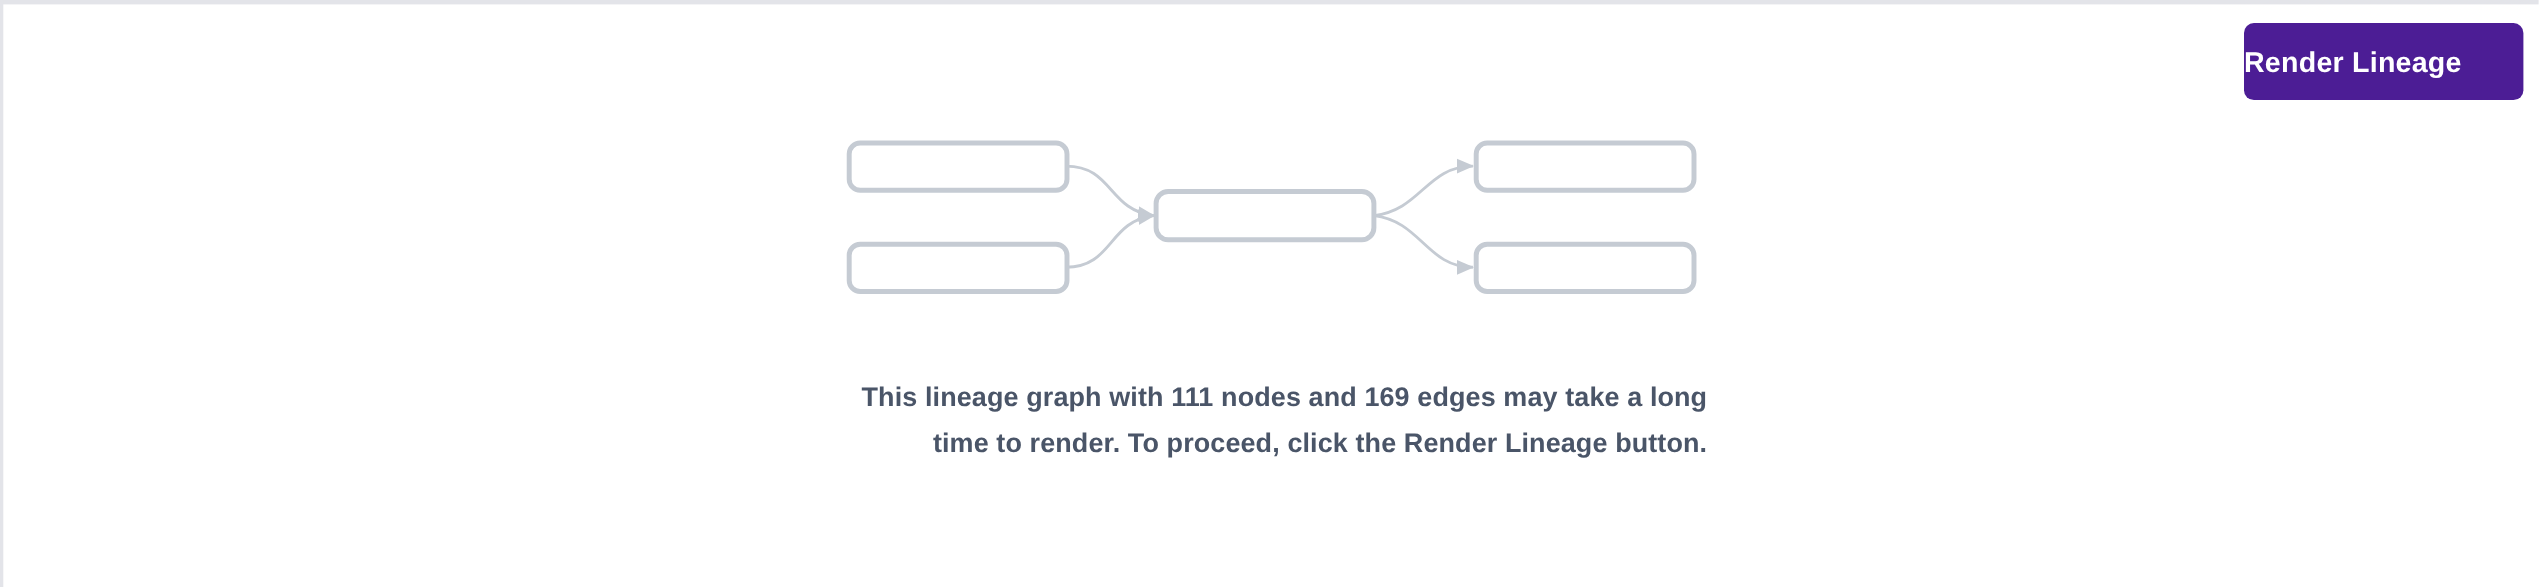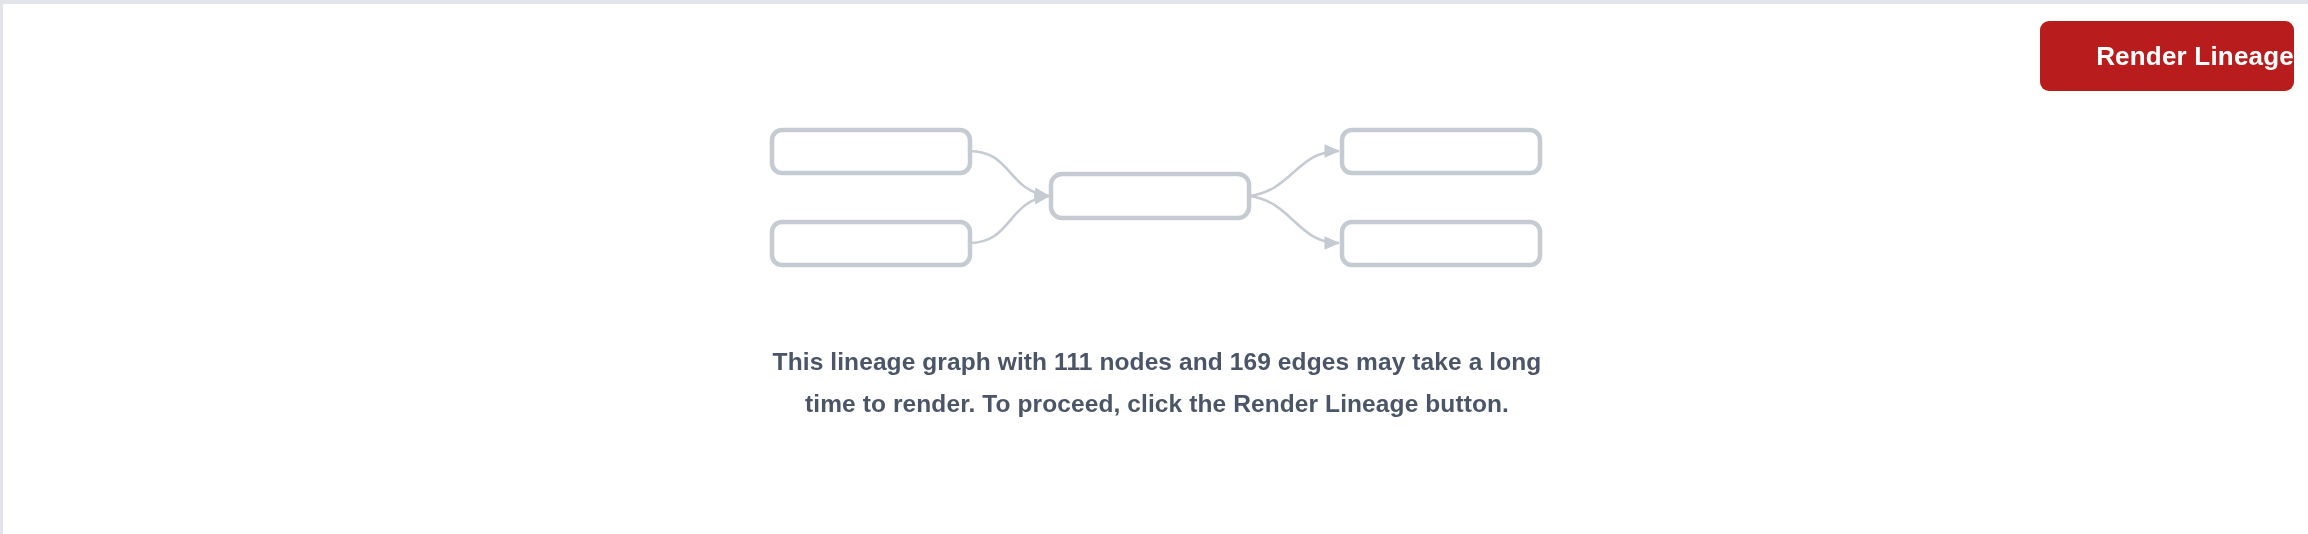--- a/index.html
+++ b/index.html
@@ -23,30 +23,30 @@
     border-left: 3px solid #e3e4e9;
   }
 
   
   .render-btn {
     position: absolute;
     left: 2037px;
     top: 17px;
     width: 254px;
     height: 70px;
-    background: #b91c1c;
+    background: #4c1d95;
     color: #ffffff;
     border: none;
     border-radius: 9px;
     font-family: "Liberation Sans", sans-serif;
     font-size: 26px;
     font-weight: bold;
     letter-spacing: 0.2px;
     line-height: 70px;
-    text-align: right;
+    text-align: left;
     cursor: pointer;
     padding: 0;
     box-sizing: border-box;
     white-space: nowrap;
   }
 
   
   .placeholder {
     position: absolute;
     left: 0;
@@ -62,21 +62,21 @@
 
   .graph-illustration {
     margin-top: 122px;
     width: 800px;
     height: 150px;
   }
 
   .message {
     margin-top: 65px;
     width: 790px;
-    text-align: center;
+    text-align: right;
     color: #4a5568;
     font-family: "Liberation Sans", sans-serif;
     font-size: 24.5px;
     font-weight: bold;
     line-height: 42px;
     letter-spacing: 0.1px;
   }
 </style>
 </head>
 <body>

